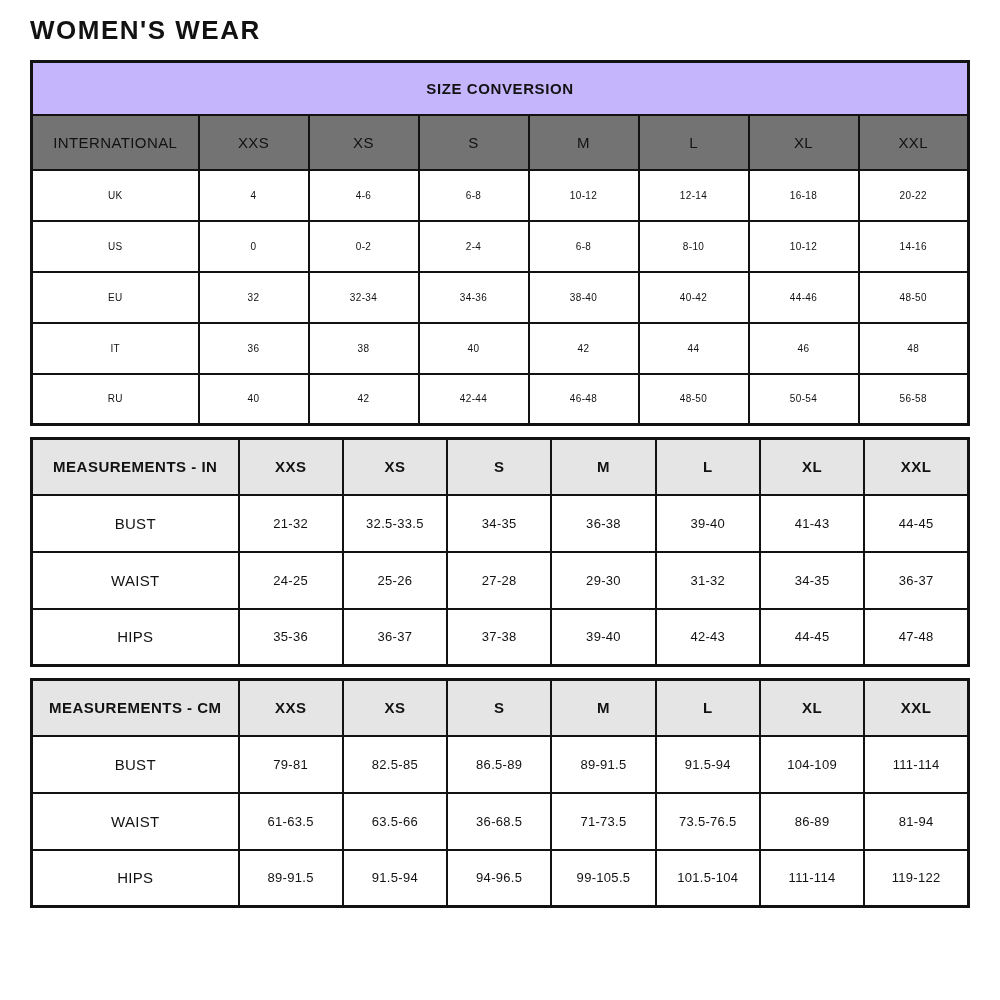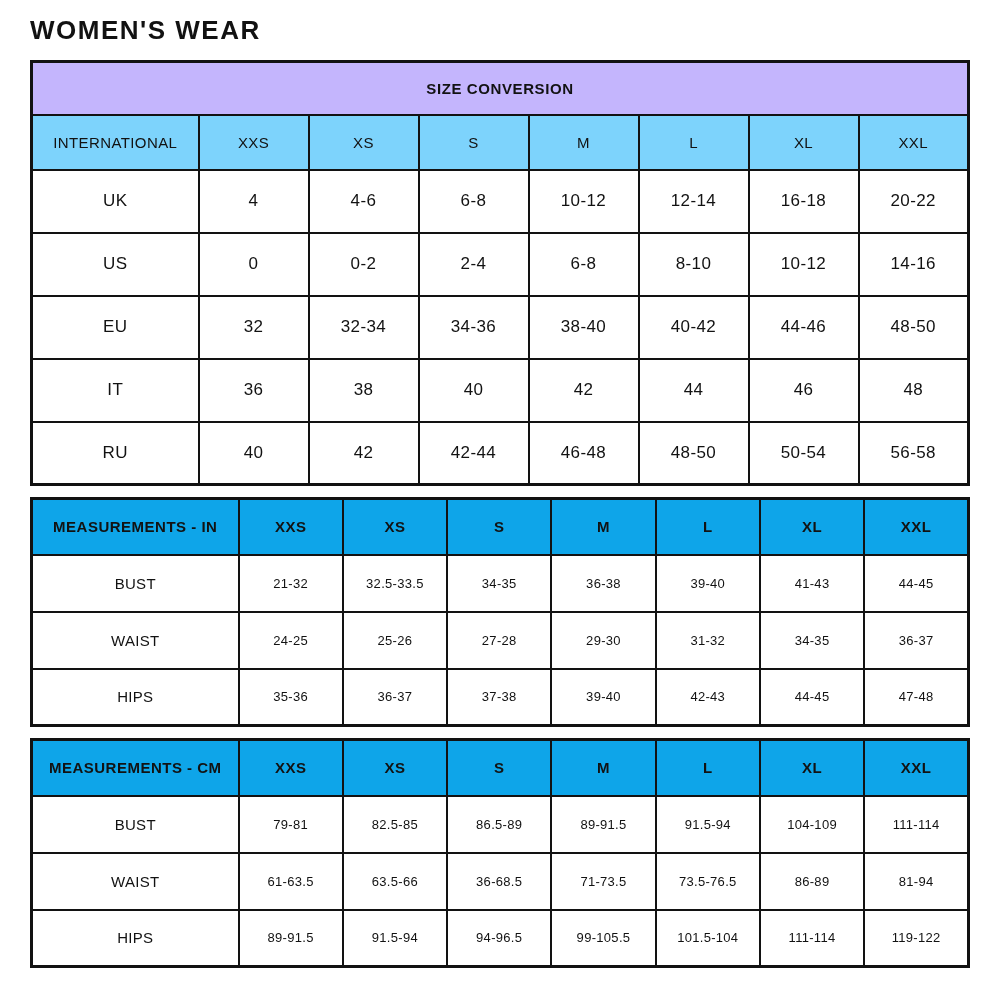--- a/index.html
+++ b/index.html
@@ -32,36 +32,36 @@
   }
   
   .sc-caption th {
     background: #c4b5fd;
     font-weight: 700;
     font-size: 15px;
     letter-spacing: 0.6px;
     height: 53px;
   }
   .sc-head th {
-    background: #7dd3fc;
+    background: #737373;
     font-weight: 400;
     font-size: 15px;
     height: 55px;
     letter-spacing: 0.4px;
   }
   .sc-body td {
-    font-size: 17px;
+    font-size: 10px;
     font-weight: 400;
-    height: 63px;
+    height: 51px;
     letter-spacing: 0.4px;
   }
   .label-col-sc { width: 167px; }
   
   .m-head th {
-    background: #0ea5e9;
+    background: #e5e5e5;
     font-weight: 700;
     font-size: 15px;
     height: 56px;
     letter-spacing: 0.5px;
   }
   .m-body td {
     height: 57px;
     letter-spacing: 0.3px;
   }
   .m-body td.m-label { font-size: 15px; }

